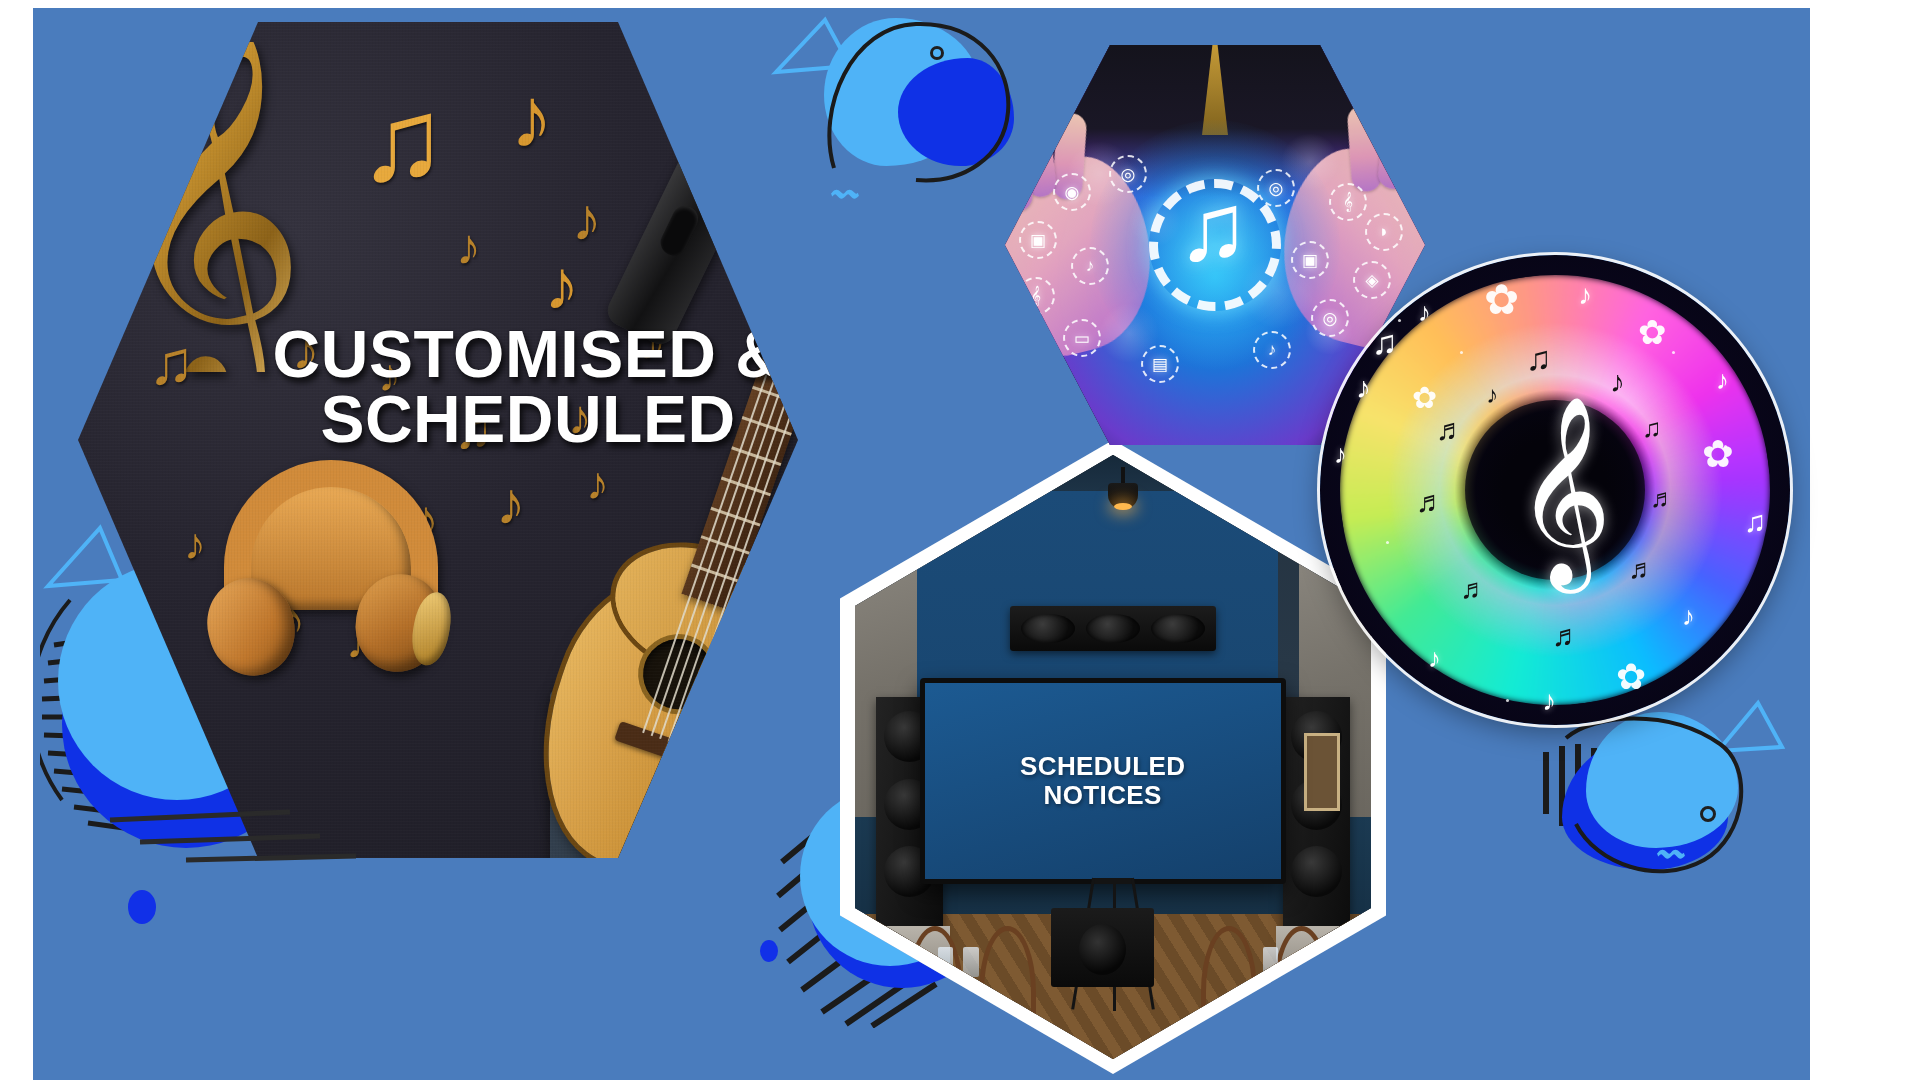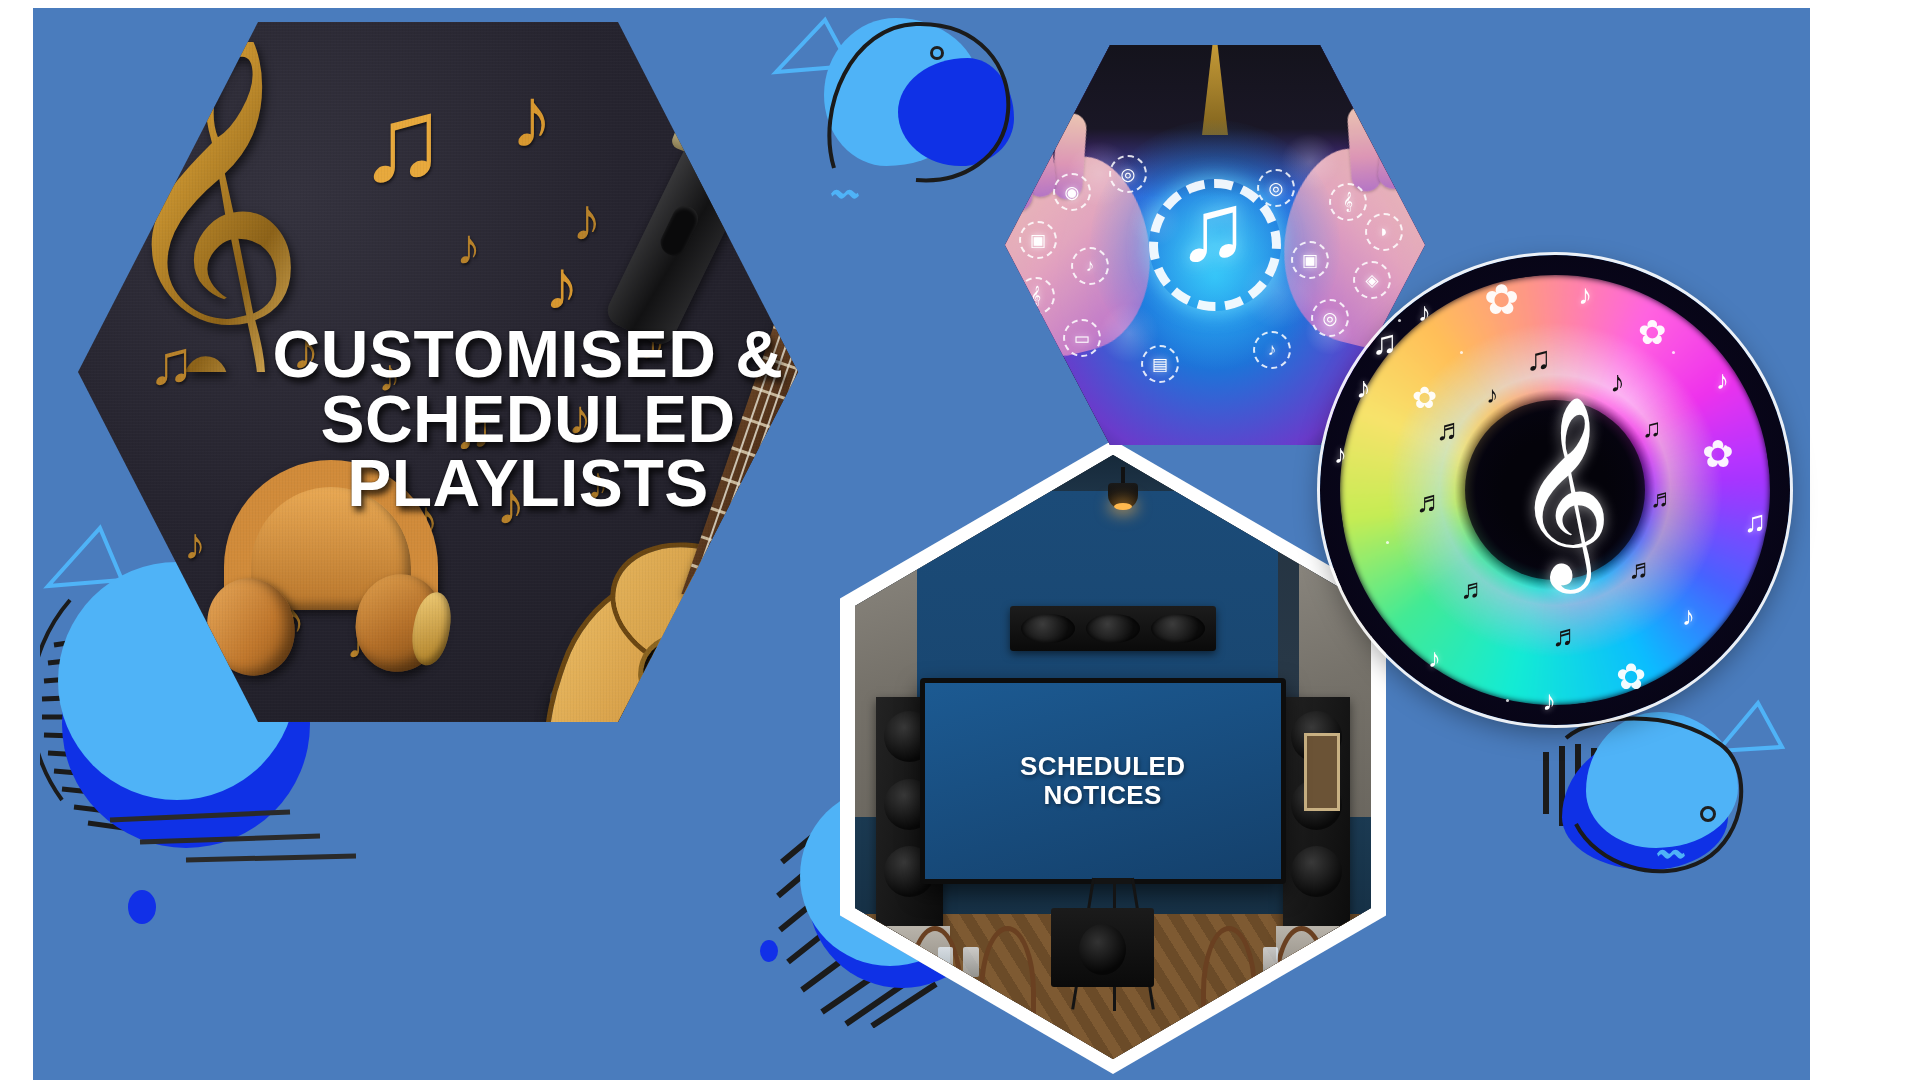--- a/index.html
+++ b/index.html
@@ -27,21 +27,21 @@
     clip-path: polygon(25% 0%, 75% 0%, 100% 50%, 75% 100%, 25% 100%, 0% 50%);
     overflow:hidden;
   }
   .hex-rot{
     -webkit-clip-path: polygon(50% 0%, 100% 25%, 100% 75%, 50% 100%, 0% 75%, 0% 25%);
     clip-path: polygon(50% 0%, 100% 25%, 100% 75%, 50% 100%, 0% 75%, 0% 25%);
   }
 
   
   #hex-main{
-    left:78px; top:22px; width:720px; height:700px;
+    left:78px; top:22px; width:720px; height:836px;
     background:
       radial-gradient(circle at 30% 25%, #34323e 0%, #26242f 45%, #1e1d26 100%);
   }
   #hex-main::after{ 
     content:""; position:absolute; inset:0;
     background-image:
       repeating-linear-gradient(0deg, rgba(255,255,255,.015) 0 1px, transparent 1px 3px),
       repeating-linear-gradient(90deg, rgba(0,0,0,.03) 0 1px, transparent 1px 3px);
   }
 
@@ -403,21 +403,20 @@
     <div id="mic">
       <div id="mic-head"></div>
       <div id="mic-ring"></div>
       <div id="mic-body"></div>
       <div id="mic-sw"></div>
     </div>
 
     <div id="headline">
       <span>CUSTOMISED &amp;</span>
       <span>SCHEDULED</span>
-      <span>PLAYLISTS</span>
     </div>
   </div>
 
   <div class="hex hex-rot" id="hex-room-stroke"></div>
   <div class="hex hex-rot" id="hex-room-outline"></div>
 
   <div class="hex hex-rot" id="hex-room">
     <div id="room-wall"></div>
     <div class="conc" style="left:0"></div>
     <div class="conc" style="right:0"></div>

